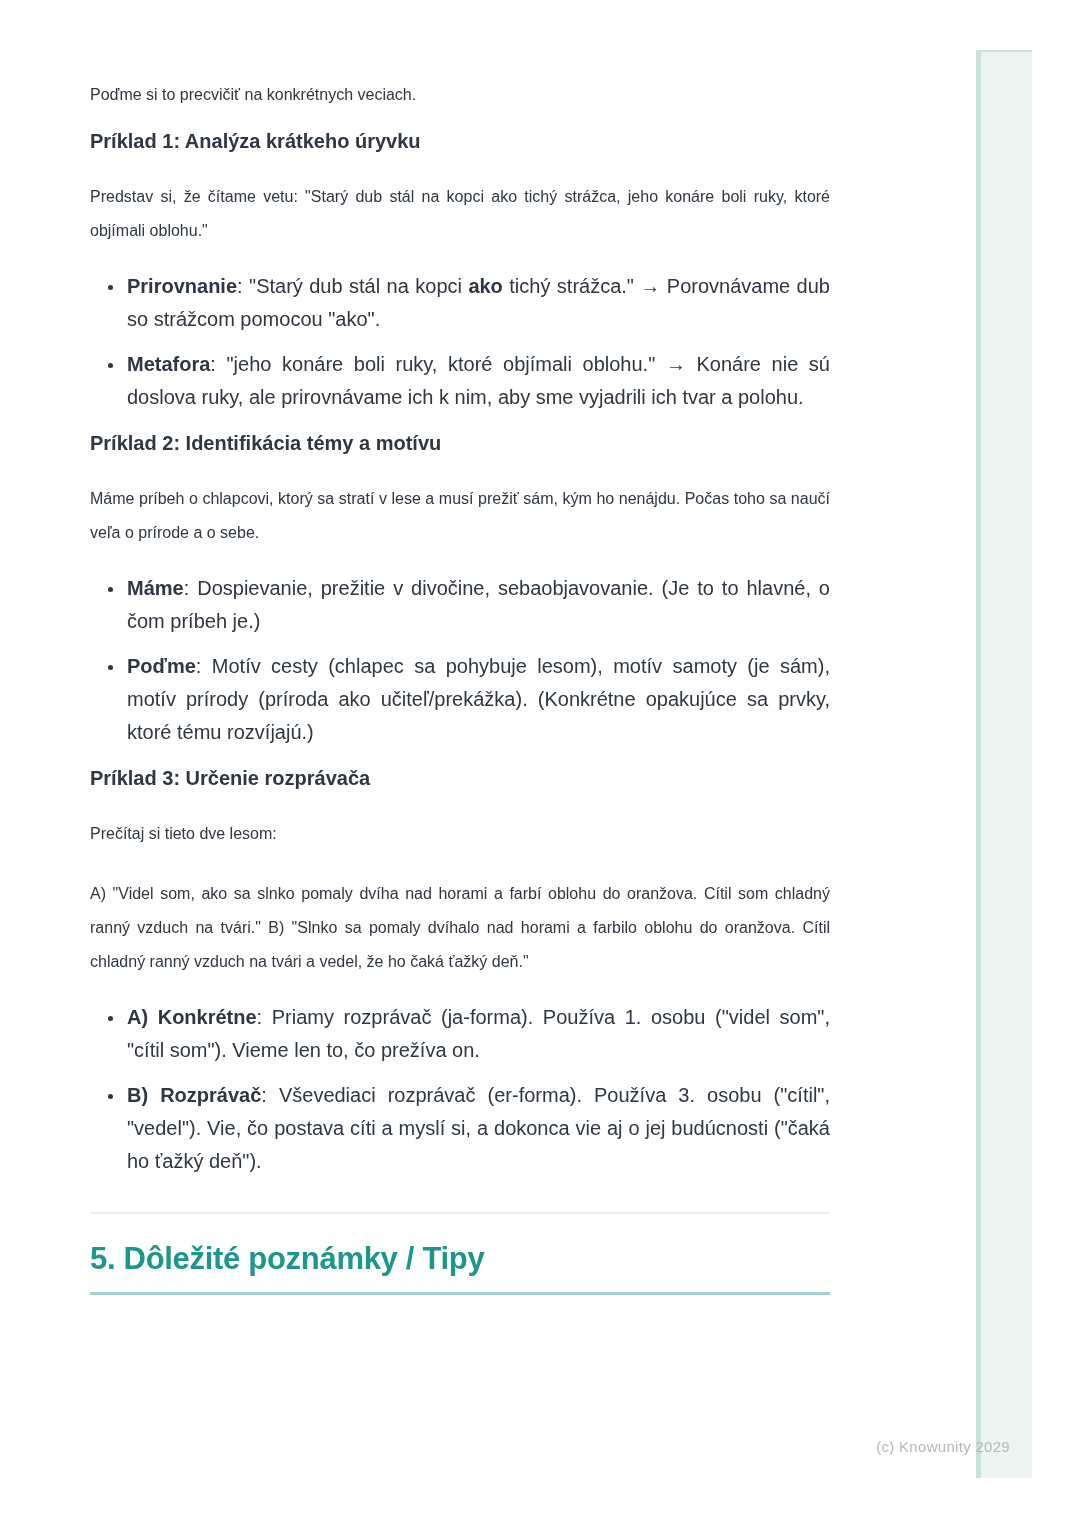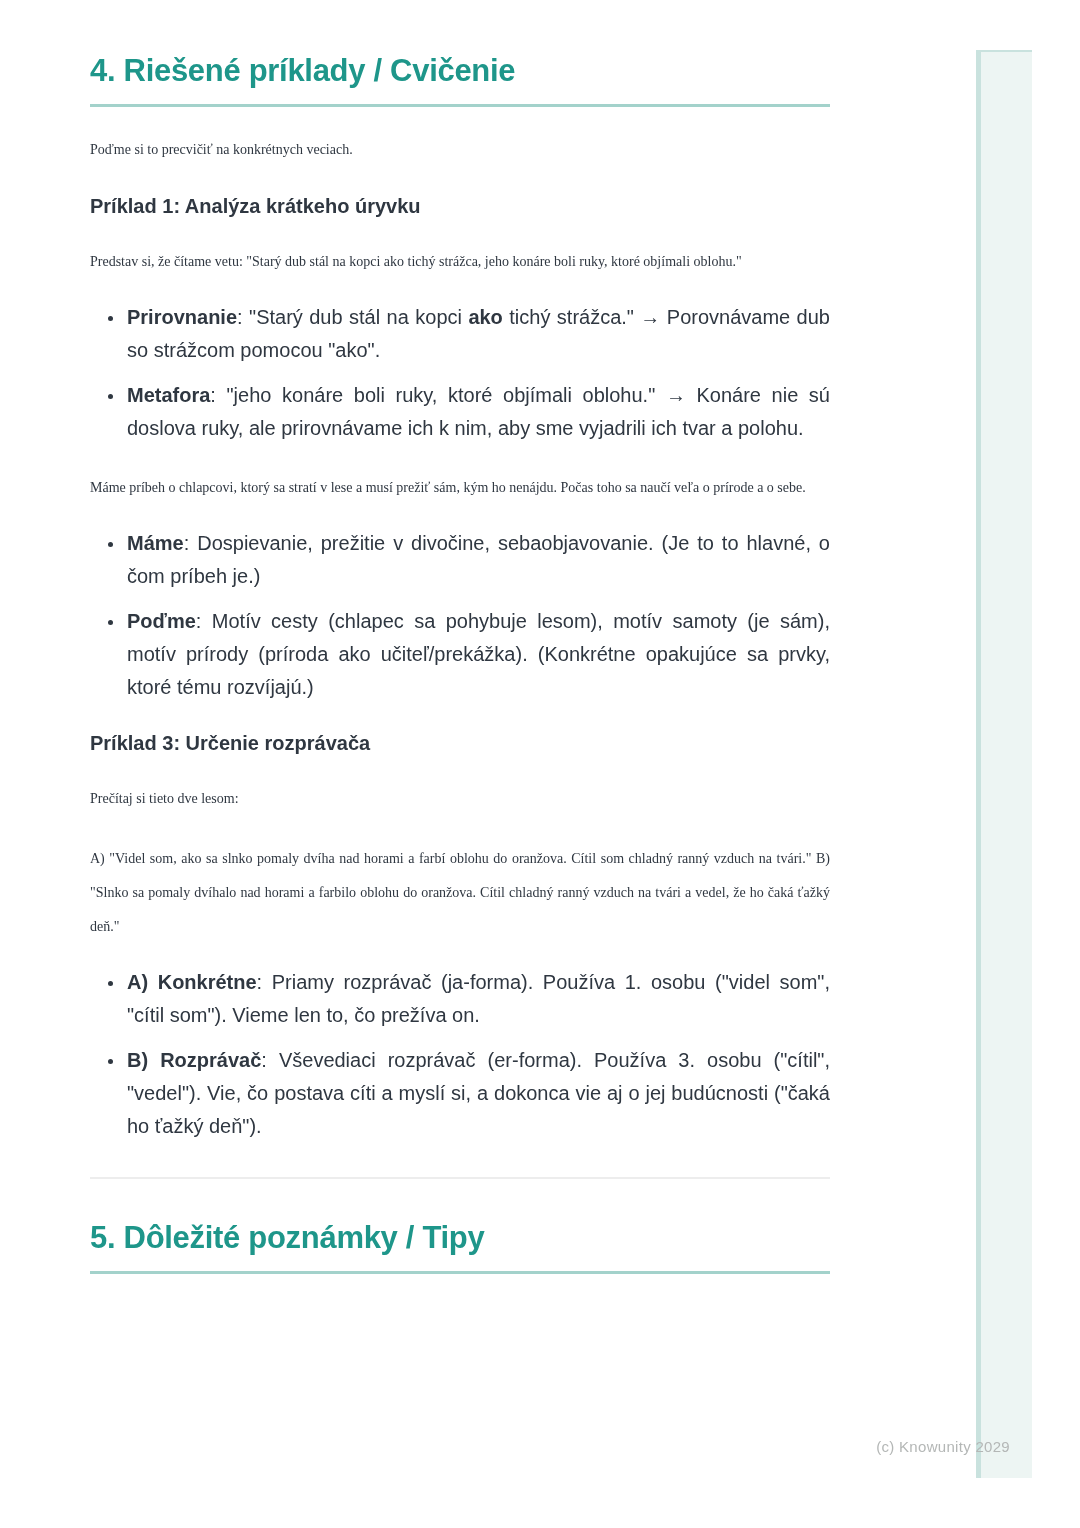--- a/index.html
+++ b/index.html
@@ -30,35 +30,34 @@
     margin: 0;
     font-size: 31px;
     line-height: 38px;
     font-weight: 700;
     letter-spacing: -0.3px;
     color: var(--accent, #1e968a);
     border-bottom: 3px solid var(--heading-underline, #a3d2cb);
     padding-bottom: 14px;
   }
   h2.section-heading.follow {
-    margin-top: 40px;
+    margin-top: 26px;
   }
   h3.subheading {
-    margin: 26px 0 0;
+    margin: 16px 0 0;
     font-size: 20px;
     line-height: 26px;
     font-weight: 700;
     color: var(--text, #2f3741);
   }
   p.paragraph {
     margin: 26px 0 0;
-    font-size: 14px;
+    font-size: 16px;
     line-height: 34px;
     text-align: justify;
-    font-family: Liberation Serif, serif;
   }
   ul.bullet-list {
     margin: 22px 0 0;
     padding: 0 0 0 35px;
     list-style: disc outside;
   }
   ul.bullet-list li {
     font-size: 20px;
     line-height: 33px;
     text-align: justify;
@@ -100,28 +99,28 @@
     z-index: 2;
     white-space: nowrap;
   }
 </style>
 </head>
 <body style="--accent: #1e968a; --heading-underline: #a3d2cb; --text: #2f3741; --divider: #ededed; --watermark: #b4b7b6; --edge-bar-fill: #edf5f3; --edge-bar-edge: #c9e2de;">
 
 <div class="page">
   <div class="edge-bar"></div>
   <div class="content">
-      <h2 class="section-heading">4. Riešené príklady / Cvičenie</h2>
       <p class="paragraph">Poďme si to precvičiť na konkrétnych veciach.</p>
       <h3 class="subheading">Príklad 1: Analýza krátkeho úryvku</h3>
       <p class="paragraph">Predstav si, že čítame vetu: "Starý dub stál na kopci ako tichý strážca, jeho konáre boli ruky, ktoré objímali oblohu."</p>
       <ul class="bullet-list">
         <li><strong>Prirovnanie</strong>: "Starý dub stál na kopci <strong>ako</strong> tichý strážca." → Porovnávame dub so strážcom pomocou "ako".</li>
         <li><strong>Metafora</strong>: "jeho konáre boli ruky, ktoré objímali oblohu." → Konáre nie sú doslova ruky, ale prirovnávame ich k nim, aby sme vyjadrili ich tvar a polohu.</li>
       </ul>
+      <h3 class="subheading">Príklad 2: Identifikácia témy a motívu</h3>
       <p class="paragraph">Máme príbeh o chlapcovi, ktorý sa stratí v lese a musí prežiť sám, kým ho nenájdu. Počas toho sa naučí veľa o prírode a o sebe.</p>
       <ul class="bullet-list">
         <li><strong>Máme</strong>: Dospievanie, prežitie v divočine, sebaobjavovanie. (Je to to hlavné, o čom príbeh je.)</li>
         <li><strong>Poďme</strong>: Motív cesty (chlapec sa pohybuje lesom), motív samoty (je sám), motív prírody (príroda ako učiteľ/prekážka). (Konkrétne opakujúce sa prvky, ktoré tému rozvíjajú.)</li>
       </ul>
       <h3 class="subheading">Príklad 3: Určenie rozprávača</h3>
       <p class="paragraph">Prečítaj si tieto dve lesom:</p>
       <p class="paragraph">A) "Videl som, ako sa slnko pomaly dvíha nad horami a farbí oblohu do oranžova. Cítil som chladný ranný vzduch na tvári." B) "Slnko sa pomaly dvíhalo nad horami a farbilo oblohu do oranžova. Cítil chladný ranný vzduch na tvári a vedel, že ho čaká ťažký deň."</p>
       <ul class="bullet-list">
         <li><strong>A) Konkrétne</strong>: Priamy rozprávač (ja-forma). Používa 1. osobu ("videl som", "cítil som"). Vieme len to, čo prežíva on.</li>

